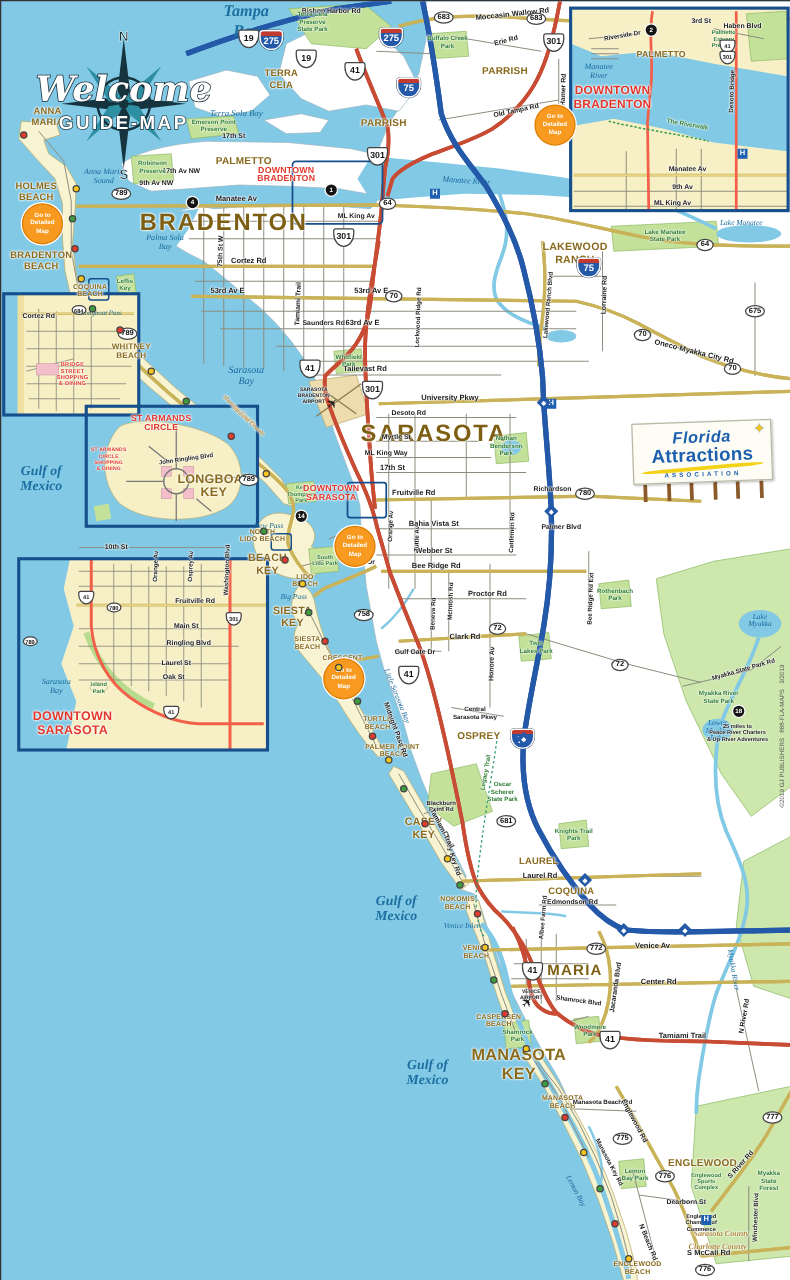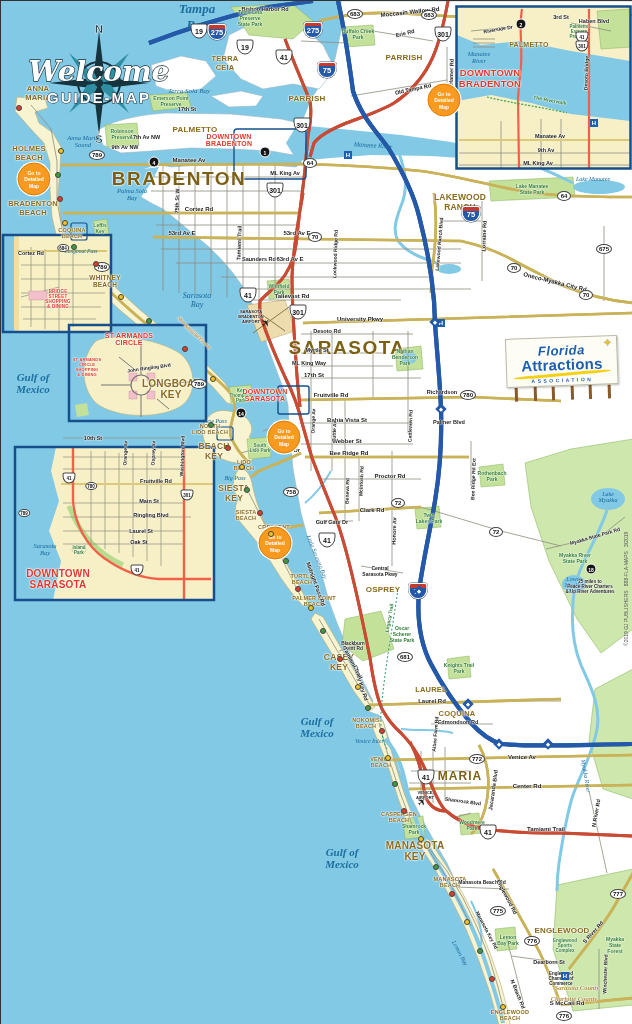--- a/index.html
+++ b/index.html
@@ -283,21 +283,21 @@
       <span class="lbl ci" style="font-size: 8px; left: 382px; top: 588px; position: absolute; transform: translate(-50%, -50%);">OSPREY</span>
       <span class="lbl ci" style="left: 430px; top: 688px; position: absolute; transform: translate(-50%, -50%);">LAUREL</span>
       <span class="lbl ci" style="left: 456px; top: 712px; position: absolute; transform: translate(-50%, -50%);">COQUINA</span>
       <span class="lbl ci" style="font-size: 5.5px; left: 365px; top: 722px; position: absolute; transform: translate(-50%, -50%);">NOKOMIS
 BEACH</span>
       <span class="lbl ci" style="font-size: 5.5px; left: 380px; top: 761px; position: absolute; transform: translate(-50%, -50%);">VENICE
 BEACH</span>
       <span class="lbl cm" style="left: 459px; top: 775px; position: absolute; transform: translate(-50%, -50%);">MARIA</span>
       <span class="lbl ci" style="font-size: 5.5px; left: 398px; top: 816px; position: absolute; transform: translate(-50%, -50%);">CASPERSEN
 BEACH</span>
-      <span class="lbl ci" style="font-size: 10px; left: 414px; top: 850px; position: absolute; transform: translate(-50%, -50%);">MANASOTA
+      <span class="lbl ci" style="font-size: 13px; left: 414px; top: 850px; position: absolute; transform: translate(-50%, -50%);">MANASOTA
 KEY</span>
       <span class="lbl ci" style="font-size: 5.5px; left: 449px; top: 881px; position: absolute; transform: translate(-50%, -50%);">MANASOTA
 BEACH</span>
       <span class="lbl ci" style="font-size: 8px; left: 561px; top: 929px; position: absolute; transform: translate(-50%, -50%);">ENGLEWOOD</span>
       <span class="lbl ci" style="font-size: 5.5px; left: 509px; top: 1014px; position: absolute; transform: translate(-50%, -50%);">ENGLEWOOD
 BEACH</span>
       <span class="lbl ci" style="font-size: 5.5px; left: 71px; top: 232px; position: absolute; transform: translate(-50%, -50%);">COQUINA
 BEACH</span>
       <span class="lbl ci" style="font-size: 7px; left: 528px; top: 43px; position: absolute; transform: translate(-50%, -50%);">PALMETTO</span>
       <span class="lbl rd" style="left: 409px; top: 11px; position: absolute; transform: translate(-50%, -50%) rotate(-6deg);">Moccasin Wallow Rd</span>

